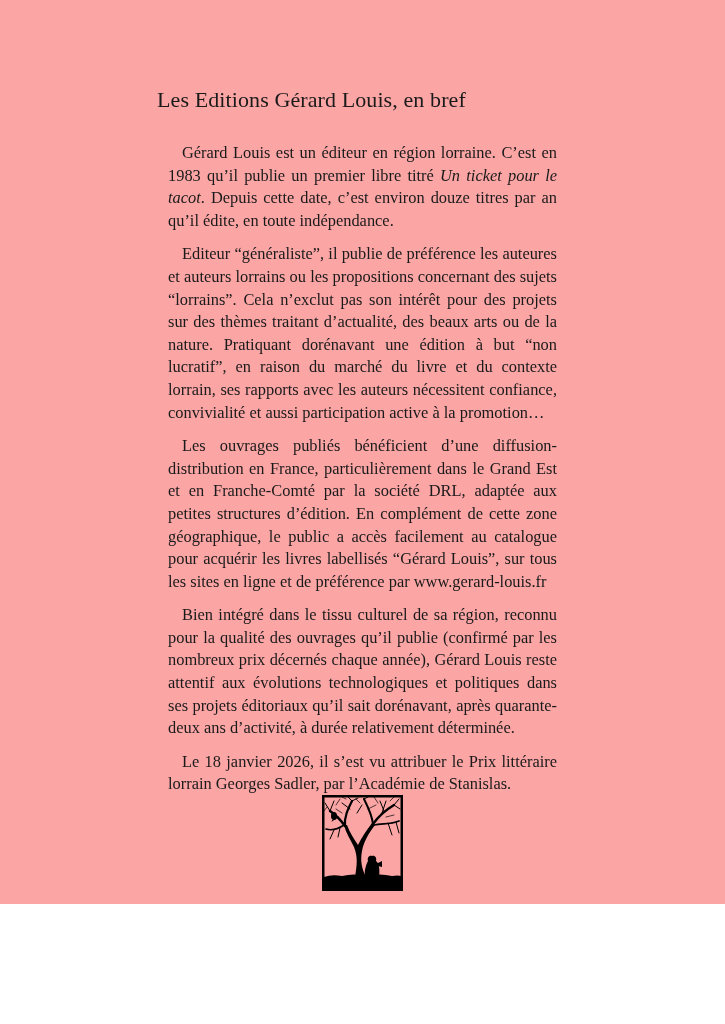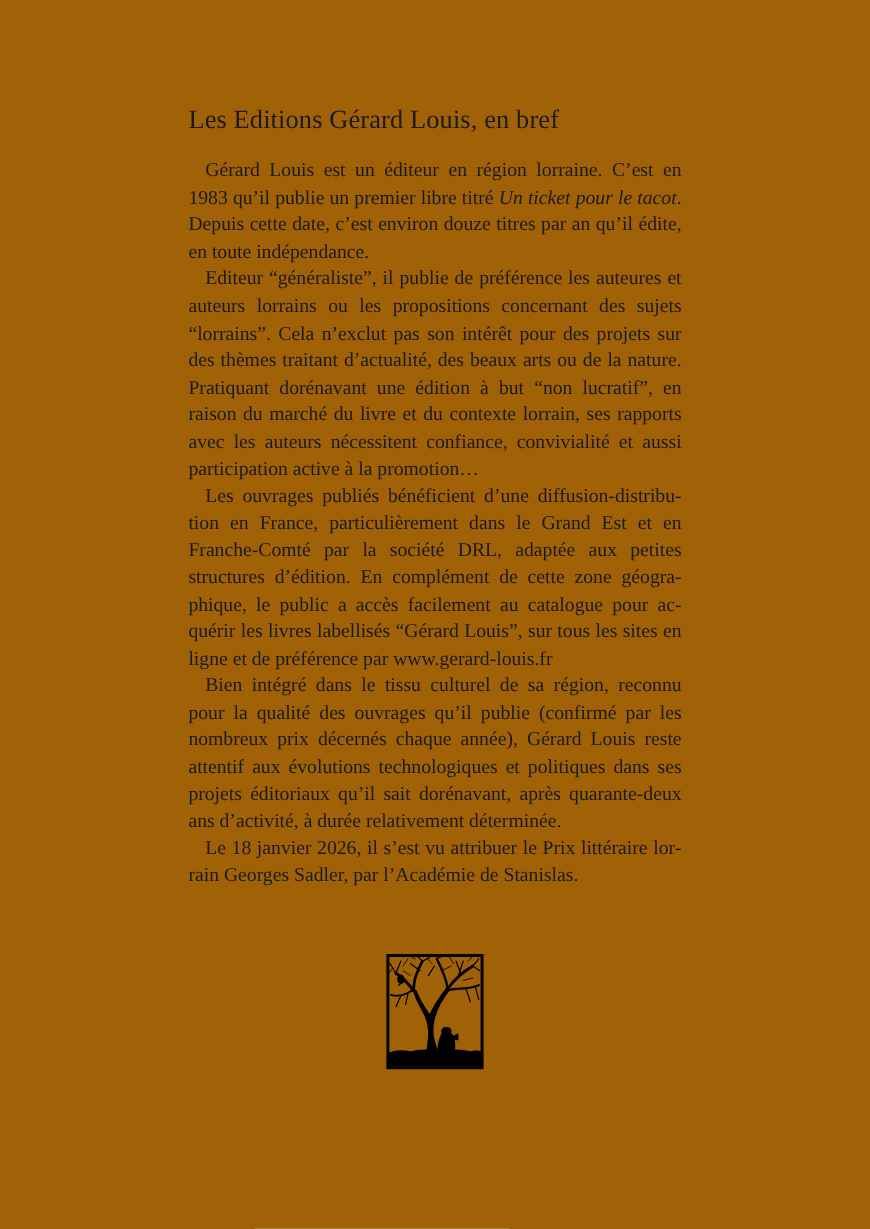--- a/index.html
+++ b/index.html
@@ -1,30 +1,30 @@
 <!DOCTYPE html>
 <html><head>
 <meta charset="utf-8">
 <style>
   html, body { margin: 0; padding: 0; background: #ffffff; }
   body { width: 725px; height: 1024px; position: relative; overflow: hidden; }
-  .page { position: absolute; left: 0; top: 0; width: 725px; height: 1024px; background: #a16207; }
+  .page { position: absolute; left: 0; top: 0; width: 725px; height: 904px; background: #fca5a5; }
   .title {
     position: absolute; left: 157px; top: 86px; width: 420px;
     font-family: "Liberation Serif", "DejaVu Serif", serif;
     font-size: 22px; line-height: 28px; color: #1a1a1a; margin: 0; font-weight: normal;
     letter-spacing: 0.1px;
   }
   .body {
     position: absolute; left: 157px; top: 131px; width: 411px;
     font-family: "Liberation Serif", "DejaVu Serif", serif;
     font-size: 16.4px; line-height: 22.6px; color: #1a1a1a;
     text-align: justify; hyphens: manual;
   }
-  .body p { margin: 0; text-indent: 14px; }
+  .body p { margin: 11px; text-indent: 14px; }
   .body em { font-style: italic; }
   .logo {
     position: absolute; left: 322px; top: 795px; width: 81px; height: 96px;
   }
 </style>
 </head>
 <body>
 
 <div class="page">
   <h1 class="title">Les Editions Gérard Louis, en bref</h1>

